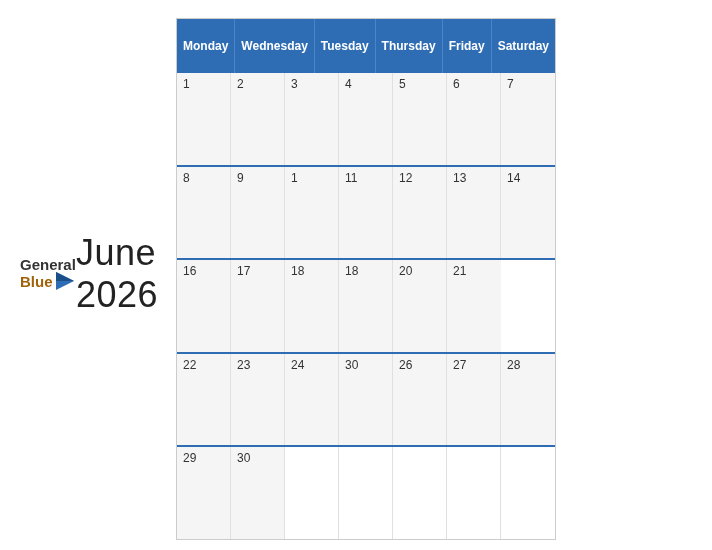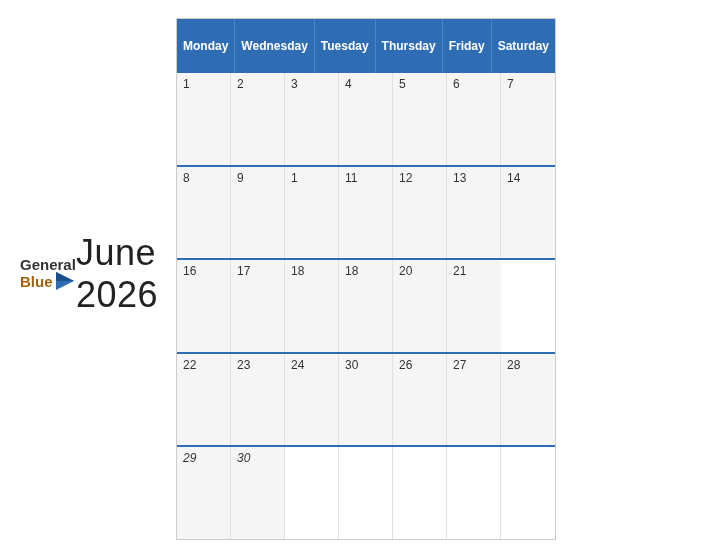--- a/index.html
+++ b/index.html
@@ -83,21 +83,20 @@
       display: grid;
       grid-template-columns: repeat(7, 1fr);
       flex: 1;
       border-top: 2px solid #2e6db4;
     }
     .week-row:first-child {
       border-top: none;
     }
     .week-row.last-row {
       border-top: 2px solid #2e6db4;
-      font-style: italic;
     }
     .day-cell {
       border-right: 1px solid #e0e0e0;
       padding: 4px 6px;
       background: #f5f5f5;
       font-size: 12px;
       color: #333;
       vertical-align: top;
       min-height: 70px;
     }

